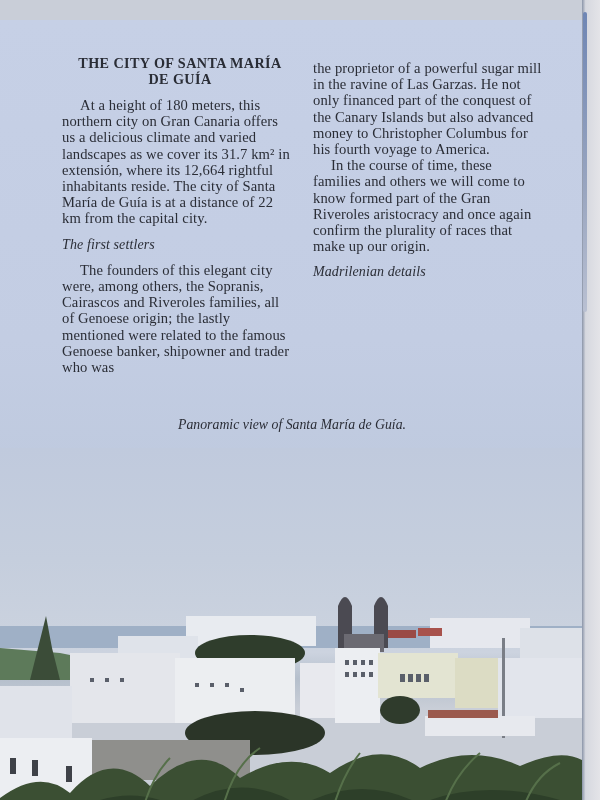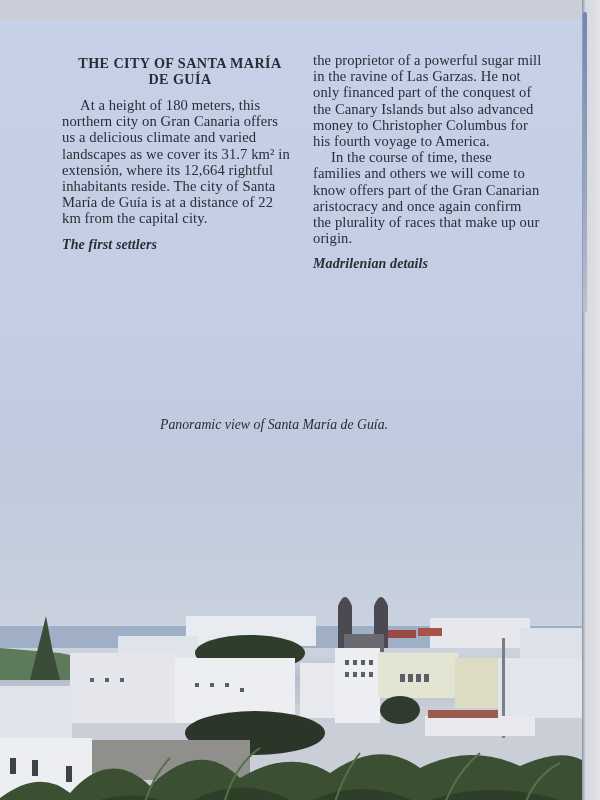--- a/index.html
+++ b/index.html
@@ -21,51 +21,52 @@
     .page-edge-strip {
       position: absolute; left: 583px; top: 12px; width: 4px; height: 300px;
       background: linear-gradient(180deg, #6f86b4, #9aa6c0 60%, #b9c0d2);
       border-radius: 2px;
     }
     .col {
       position: absolute; top: 36px; width: 230px;
       font-size: 14.6px; line-height: 16.2px; letter-spacing: 0.1px;
     }
     .col-left { left: 62px; }
-    .col-right { left: 313px; top: 32px; }
+    .col-right { left: 313px; top: 40px; }
     .title {
       font-weight: bold; text-align: center; font-size: 14.2px; line-height: 15.5px;
       letter-spacing: 0.4px; margin: 0 0 10px 0; padding-left: 6px;
     }
     .para { margin: 0; text-indent: 18px; }
     .para.noindent { text-indent: 0; }
-    .subhead { font-style: italic; margin: 10px 0 9px 0; font-size: 14px; font-weight: bold; }
+    .subhead { font-style: italic; margin: 10px 0 9px 0; font-size: 14px; }
     .caption {
-      position: absolute; left: 160px; top: 397px; font-style: italic; font-size: 13.8px;
+      position: absolute; left: 178px; top: 397px; font-style: italic; font-size: 13.8px;
     }
     .photo {
       position: absolute; left: 0; top: 428px; width: 582px; height: 372px; overflow: hidden;
       background: linear-gradient(180deg, #c0cadd 0%, #c5cedd 30%, #ccd3df 55%, #b5bfcc 62%, #c9ced7 70%);
     }
     .photo svg { position: absolute; left: 0; top: 0; }
   </style>
 </head>
 <body>
 
 <div class="page">
 
   <div class="col col-left">
     <h1 class="title">THE CITY OF SANTA MARÍA DE GUÍA</h1>
     <p class="para">At a height of 180 meters, this northern city on Gran Canaria offers us a delicious climate and varied landscapes as we cover its 31.7 km² in extensión, where its 12,664 rightful inhabitants reside. The city of Santa María de Guía is at a distance of 22 km from the capital city.</p>
     <div class="subhead">The first settlers</div>
+    <p class="para">The founders of this elegant city were, among others, the Sopranis, Cairascos and Riveroles families, all of Genoese origin; the lastly mentioned were related to the famous Genoese banker, shipowner and trader who was</p>
   </div>
 
   <div class="col col-right">
     <p class="para noindent">the proprietor of a powerful sugar mill in the ravine of Las Garzas. He not only financed part of the conquest of the Canary Islands but also advanced money to Christopher Columbus for his fourth voyage to America.</p>
-    <p class="para">In the course of time, these families and others we will come to know offers part of the Gran Canarian aristocracy and once again confirm the plurality of races that make up our origin.</p>
+    <p class="para">In the course of time, these families and others we will come to know formed part of the Gran Riveroles aristocracy and once again confirm the plurality of races that make up our origin.</p>
     <div class="subhead">Madrilenian details</div>
   </div>
 
   <div class="caption">Panoramic view of Santa María de Guía.</div>
 
   <div class="photo">
     <svg width="582" height="372" viewBox="0 0 582 372">
 
       <rect x="0" y="178" width="582" height="22" fill="#9fb0c6"></rect>
 

